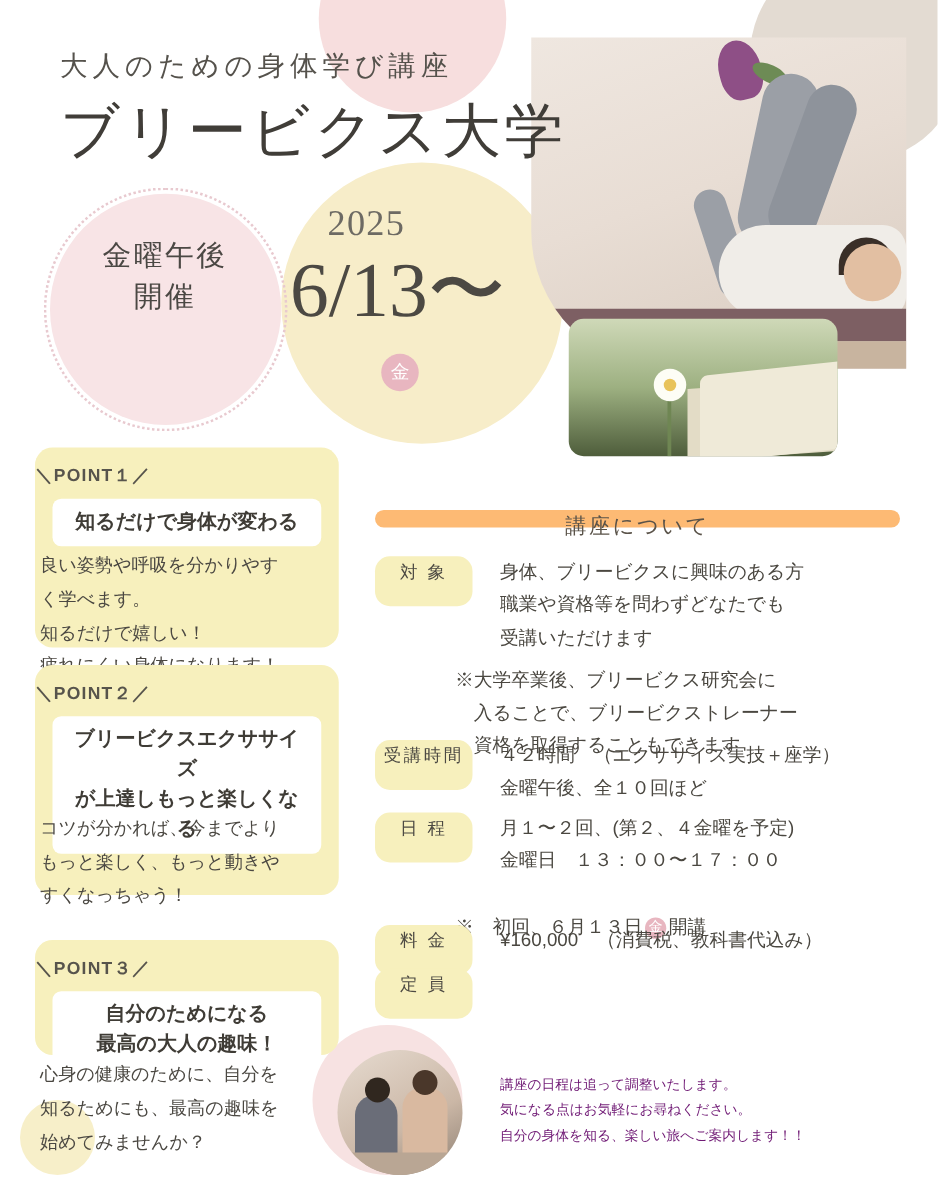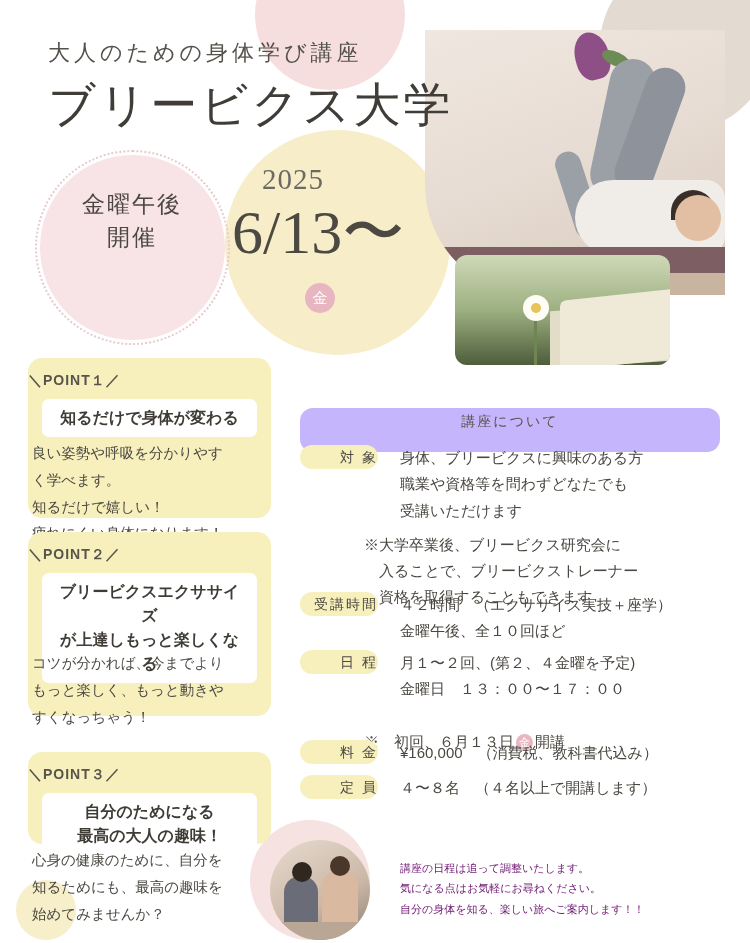--- a/index.html
+++ b/index.html
@@ -108,28 +108,28 @@
   }
   .point-body {
     position:absolute; left:32px; font-size:14.5px; line-height:1.85; color:#4b4842; width:240px;
   }
   #point-body-1 { top:440px; }
   #point-body-2 { top:650px; }
   #point-body-3 { top:847px; }
 
   
   #course-title-bar {
-    position:absolute; left:300px; top:408px; width:420px; height:44px;
-    background:#c4b5fd; border-radius:13px;
-    text-align:center; font-size:14px; line-height:26px; color:#5a5349; letter-spacing:2px;
+    position:absolute; left:300px; top:408px; width:420px; height:14px;
+    background:#fdba74; border-radius:13px;
+    text-align:center; font-size:17px; line-height:26px; color:#5a5349; letter-spacing:2px;
   }
   .info-row { position:absolute; left:300px; width:430px; }
   .info-tag {
-    position:absolute; left:0; top:0; width:78px; height:24px; background:#f7f0bd;
-    border-radius:12px; text-align:right; font-size:14px; line-height:24px;
+    position:absolute; left:0; top:0; width:78px; height:40px; background:#f7f0bd;
+    border-radius:12px; text-align:center; font-size:14px; line-height:24px;
     color:#4d4a43; letter-spacing:2px;
   }
   .info-text {
     margin-left:100px; font-size:15px; line-height:1.75; color:#4a4740; white-space:pre-line;
   }
   .info-note { margin-left:64px; font-size:15px; line-height:1.75; color:#4a4740; white-space:pre-line; margin-top:8px; }
 
   #row-target { top:445px; }
   #row-hours  { top:592px; }
   #row-sched  { top:650px; }
@@ -256,18 +256,17 @@
   </div>
 </div>
 
 <div class="info-row" id="row-fee">
   <div class="info-tag">料 金</div>
   <div class="info-text">¥160,000　（消費税、教科書代込み）</div>
 </div>
 
 <div class="info-row" id="row-cap">
   <div class="info-tag">定 員</div>
-  <div class="info-text">４〜８名　（４名以上で開講します）</div>
 </div>
 
 <div id="footer-text">講座の日程は追って調整いたします。
 気になる点はお気軽にお尋ねください。
 自分の身体を知る、楽しい旅へご案内します！！</div>
 
 </body></html>

